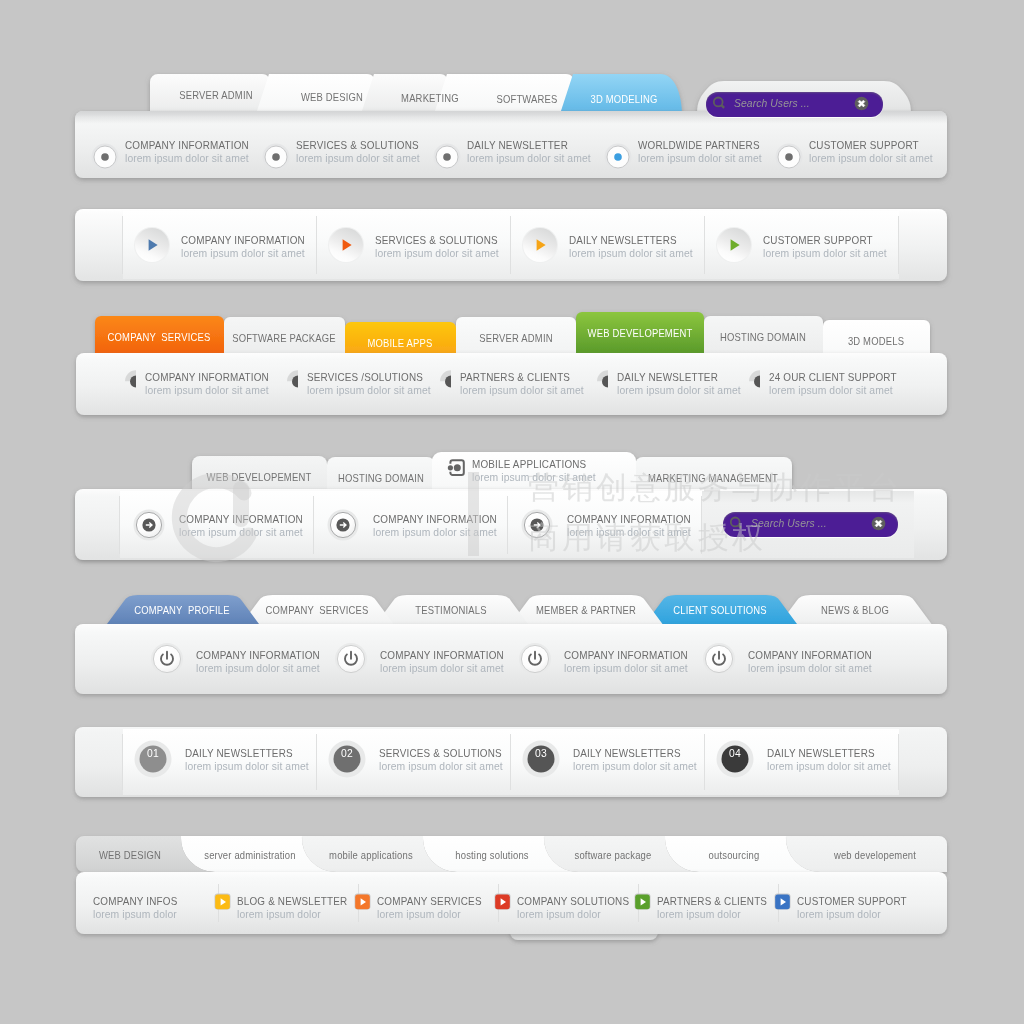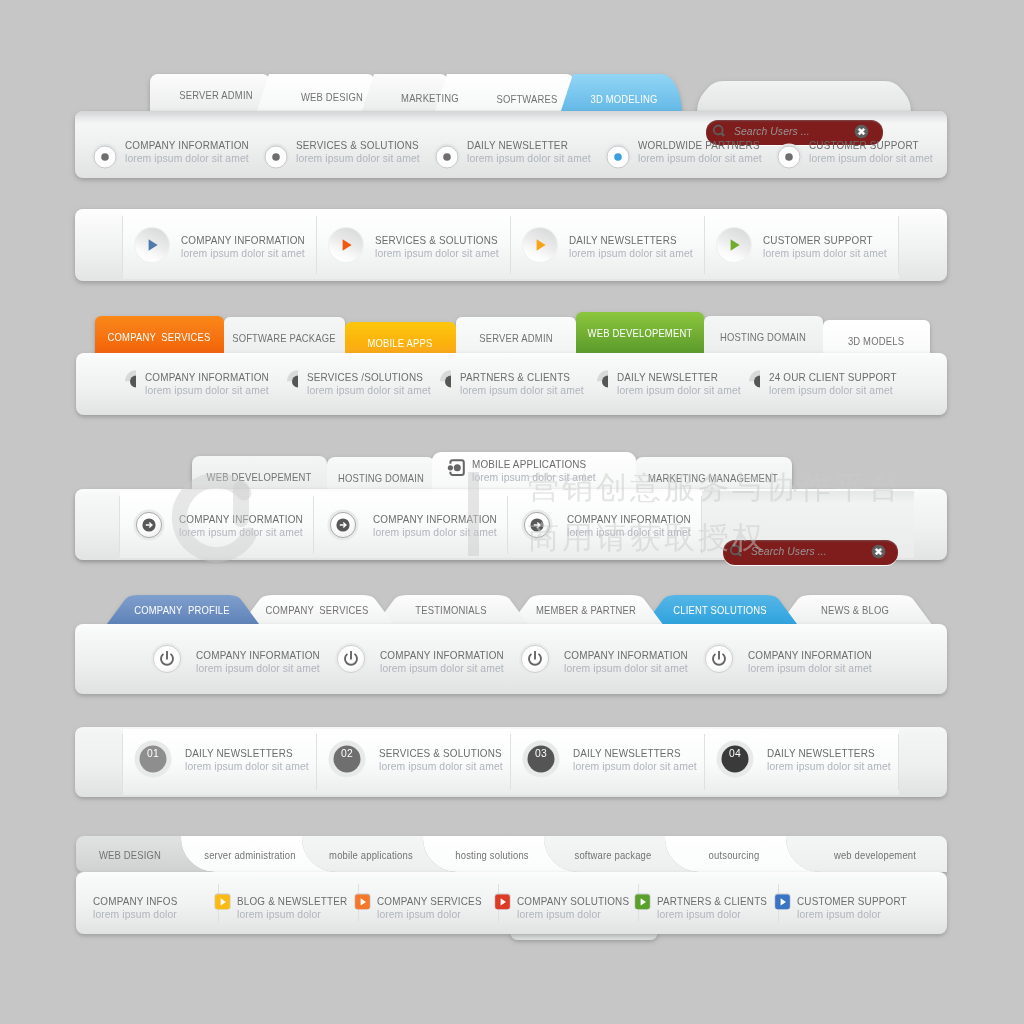--- a/index.html
+++ b/index.html
@@ -12,21 +12,21 @@
 .tlbl{font-size:10.5px;color:#727272;letter-spacing:.2px;}
 .tlbl.w{color:#ffffff;}
 .ttl{font-size:11px;color:#6c6c6c;letter-spacing:.2px;line-height:11px;}
 .sub{font-size:11.5px;color:#aeb5bc;letter-spacing:.1px;line-height:11px;}
 .num{font-size:11.5px;color:#ffffff;letter-spacing:.3px;line-height:12px;}
 .wm{pointer-events:none;}
 .wmtxt{font-family:"DejaVu Sans",sans-serif;font-size:78px;color:#cbcccc;opacity:.5;line-height:78px;white-space:nowrap;letter-spacing:2px;}
 .wmtxt2{font-family:Liberation Sans, sans-serif;font-size:31px;color:#cacbcb;opacity:.5;line-height:31px;white-space:nowrap;letter-spacing:3px;}
 .wmbar{width:11px;height:84px;background:#cbcccc;opacity:.5;}
 .srchph{font-size:11.5px;font-style:italic;color:#969696;letter-spacing:.1px;}
-.srchbox{background:#7f1d1d;border-radius:12px;box-shadow:inset 0 1px 2px rgba(120,120,120,.5), 0 1px 0 rgba(255,255,255,.9);margin-top:28px;}
+.srchbox{background:#4c1d95;border-radius:12px;box-shadow:inset 0 1px 2px rgba(120,120,120,.5), 0 1px 0 rgba(255,255,255,.9);}
 </style>
 </head>
 <body>
 
 <div class="stage">
 <div class="abs" style="left:0;top:0;width:1024px;height:195px;">
 <svg width="1024" height="195" viewBox="0 0 1024 195" style="position:absolute;left:0;top:0;">
 <defs>
 <linearGradient id="r1ta" x1="0" y1="0" x2="0" y2="1">
             <stop offset="0" stop-color="#fcfcfc"></stop>

